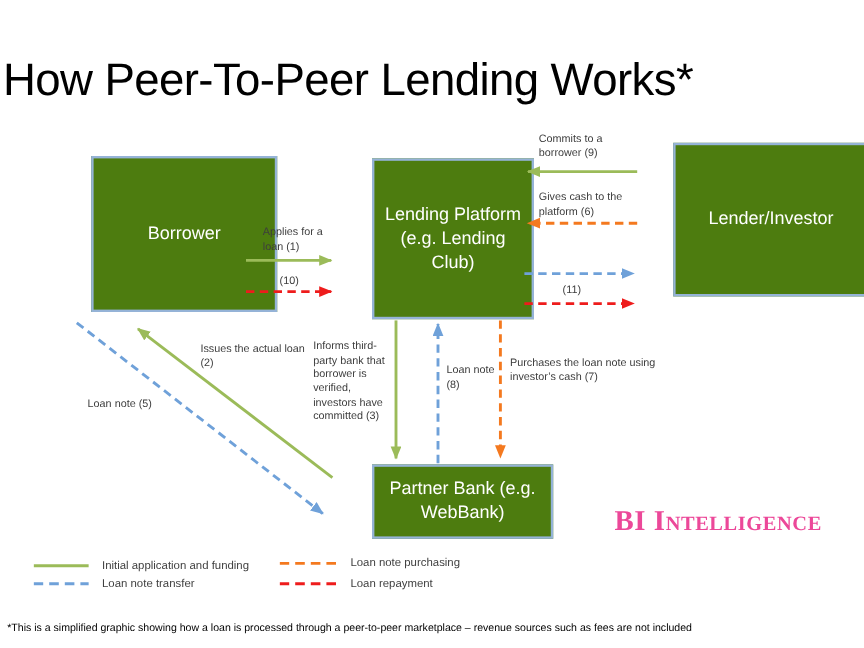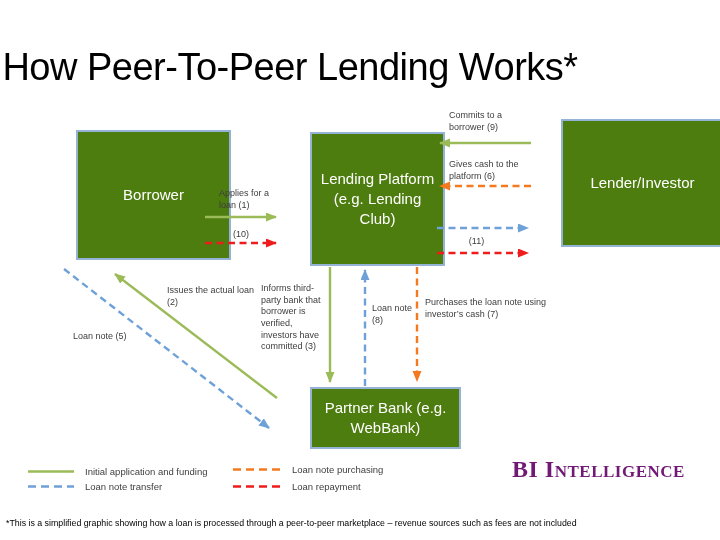--- a/index.html
+++ b/index.html
@@ -71,27 +71,27 @@
     font-size:9.5px;
     color:#404040;
     white-space:nowrap;
   }
   .li-1{left:28px; top:465px;}
   .li-2{left:28px; top:480px;}
   .li-3{left:233px; top:463px;}
   .li-4{left:233px; top:480px;}
   .logo{
     position:absolute;
-    left:512px; top:456px;
+    left:512px; top:422px;
     font-family:"Liberation Serif", serif;
     font-variant:small-caps;
     font-weight:bold;
     font-size:24px;
     letter-spacing:0.5px;
-    color:#701a75;
+    color:#ec4899;
     white-space:nowrap;
   }
   .footnote{
     position:absolute;
     left:6px; top:518px; width:700px;
     font-size:8.8px;
     color:#000;
   }
 </style>
 </head>

